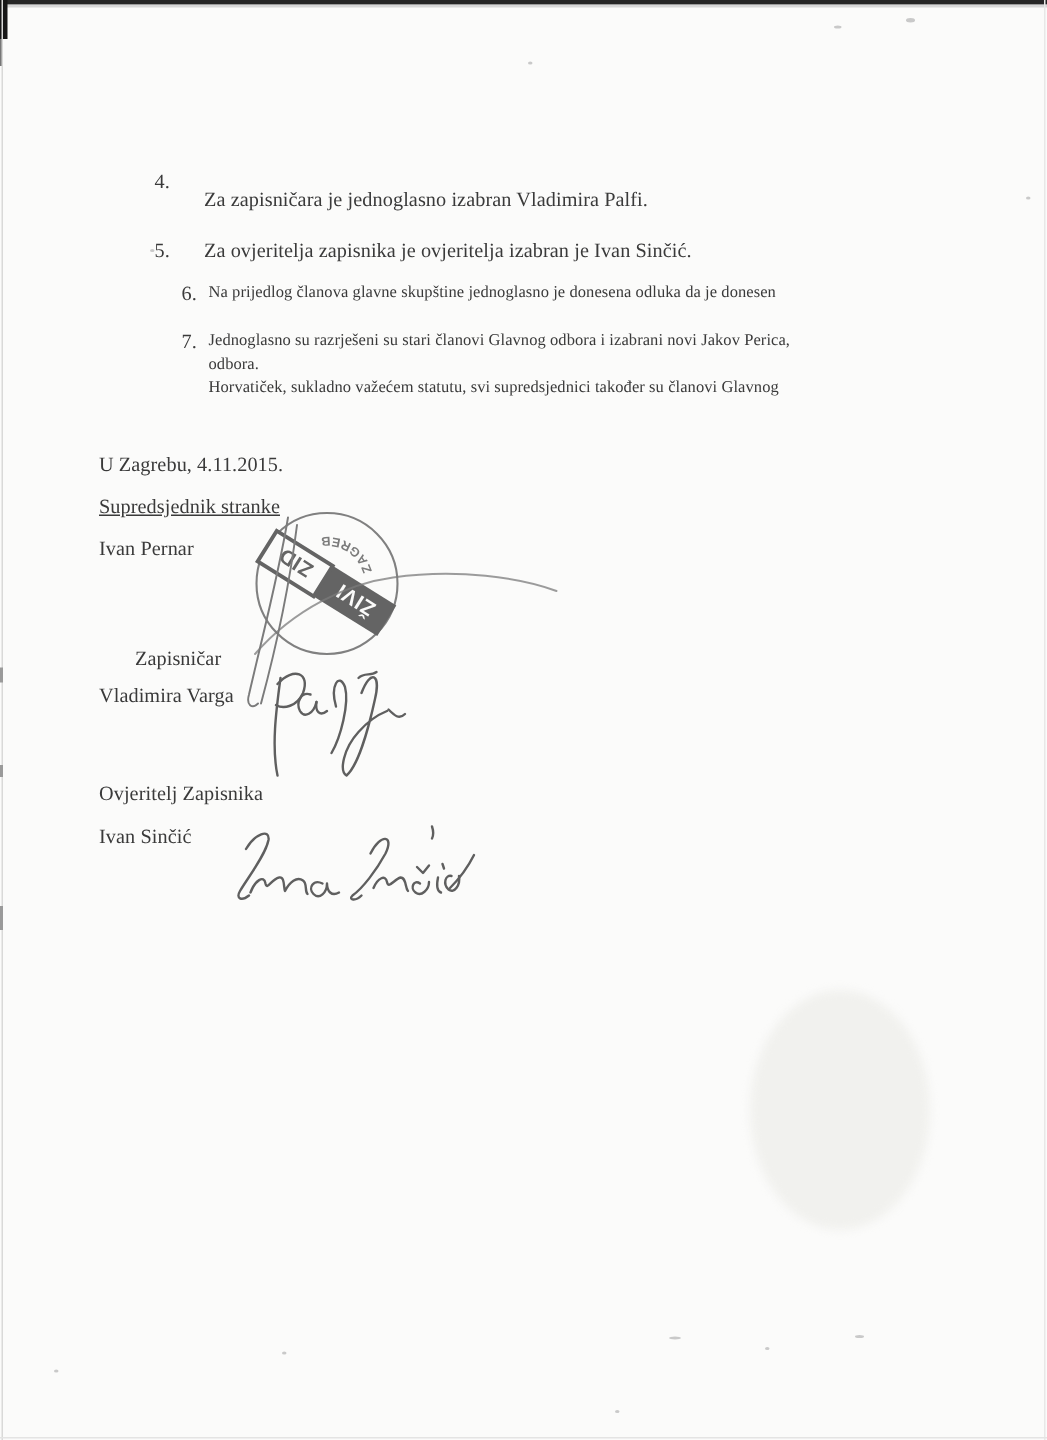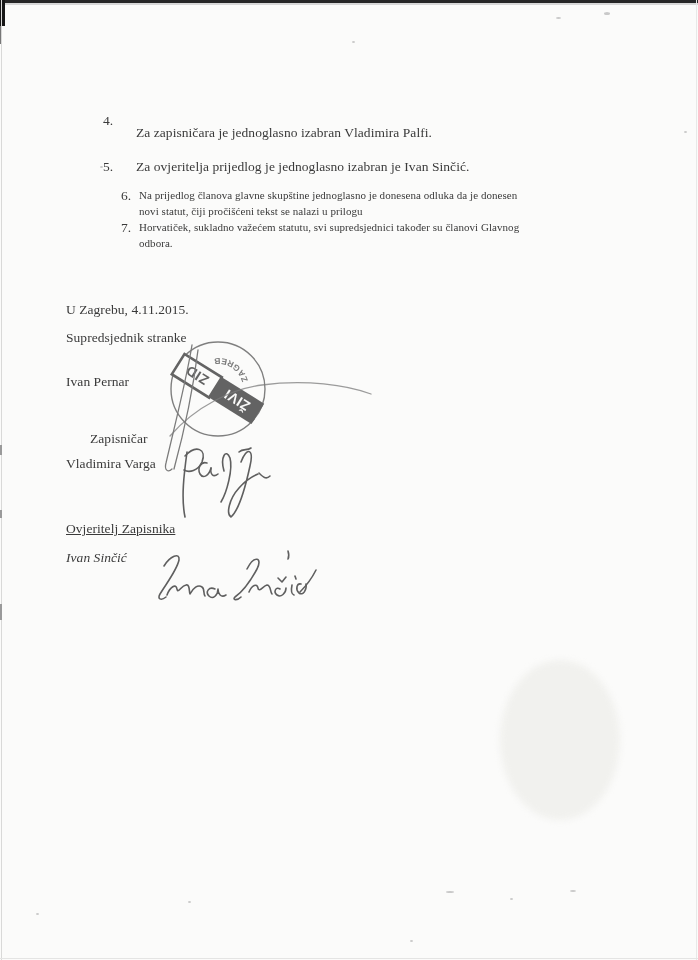--- a/index.html
+++ b/index.html
@@ -57,44 +57,44 @@
   <div class="speck" style="left:446px;top:891px;width:8px;"></div>
   <div class="speck" style="left:510px;top:898px;"></div>
   <div class="speck" style="left:570px;top:890px;width:6px;"></div>
   <div class="speck" style="left:410px;top:940px;"></div>
   <div class="smudge" style="left:500px;top:660px;width:120px;height:160px;"></div>
 
   <div class="t" style="left:103px;top:113px;">4.</div>
   <div class="t" style="left:136px;top:113px;margin-top:12px;">Za zapisničara je jednoglasno izabran Vladimira Palfi.</div>
 
   <div class="t" style="left:103px;top:159px;">5.</div>
-  <div class="t" style="left:136px;top:159px;">Za ovjeritelja prijedlog je jednoglasno izabran je Ivan Sinčić.</div>
+  <div class="t" style="left:136px;top:159px;">Za ovjeritelja zapisnika je ovjeritelja izabran je Ivan Sinčić.</div>
 
   <div class="t" style="left:121px;top:188px;">6.</div>
   <div class="block" style="left:139px;top:188px;">
     <div>Na prijedlog članova glavne skupštine jednoglasno je donesena odluka da je donesen</div>
-    <div>novi statut, čiji pročišćeni tekst se nalazi u prilogu</div>
   </div>
 
   <div class="t" style="left:121px;top:220px;">7.</div>
   <div class="block" style="left:139px;top:220px;">
+    <div>Jednoglasno su razrješeni su stari članovi Glavnog odbora i izabrani novi Jakov Perica,</div>
+    <div>odbora.</div>
     <div>Horvatiček, sukladno važećem statutu, svi supredsjednici također su članovi Glavnog</div>
-    <div>odbora.</div>
   </div>
 
   <div class="t" style="left:66px;top:302px;">U Zagrebu, 4.11.2015.</div>
 
-  <div class="t" style="left:66px;top:330px;">Supredsjednik stranke</div>
-  <div class="t" style="left:66px;top:374px;">Ivan Pernar</div>
+  <div class="t" style="left:66px;top:330px;text-decoration:underline;">Supredsjednik stranke</div>
+  <div class="t" style="left:66px;top:358px;">Ivan Pernar</div>
 
   <div class="t" style="left:66px;top:431px;margin-left:24px;">Zapisničar</div>
   <div class="t" style="left:66px;top:456px;">Vladimira Varga</div>
 
-  <div class="t" style="left:66px;top:521px;text-decoration:underline;">Ovjeritelj Zapisnika</div>
-  <div class="t" style="left:66px;top:550px;font-style:italic;">Ivan Sinčić</div>
+  <div class="t" style="left:66px;top:521px;">Ovjeritelj Zapisnika</div>
+  <div class="t" style="left:66px;top:550px;">Ivan Sinčić</div>
 
   <svg class="stamp" width="112" height="112" viewBox="0 0 112 112">
     <g opacity="0.88">
       <circle cx="55" cy="53" r="47" fill="none" stroke="#6f6f6f" stroke-width="1.4"></circle>
       <g transform="rotate(212 55 53)">
         <g>
           <rect x="8" y="41" width="50" height="24" fill="#4f4f4f"></rect>
           <rect x="58" y="41" width="44" height="24" fill="#fbfbfa" stroke="#4f4f4f" stroke-width="2.6"></rect>
           <text x="33" y="58.5" text-anchor="middle" font-family="Liberation Sans, sans-serif" font-size="14" font-weight="bold" fill="#fbfbfa" letter-spacing="0.5">ŽIVI</text>
           <text x="80" y="58.5" text-anchor="middle" font-family="Liberation Sans, sans-serif" font-size="14" font-weight="bold" fill="#4f4f4f" letter-spacing="0.5">ZID</text>

